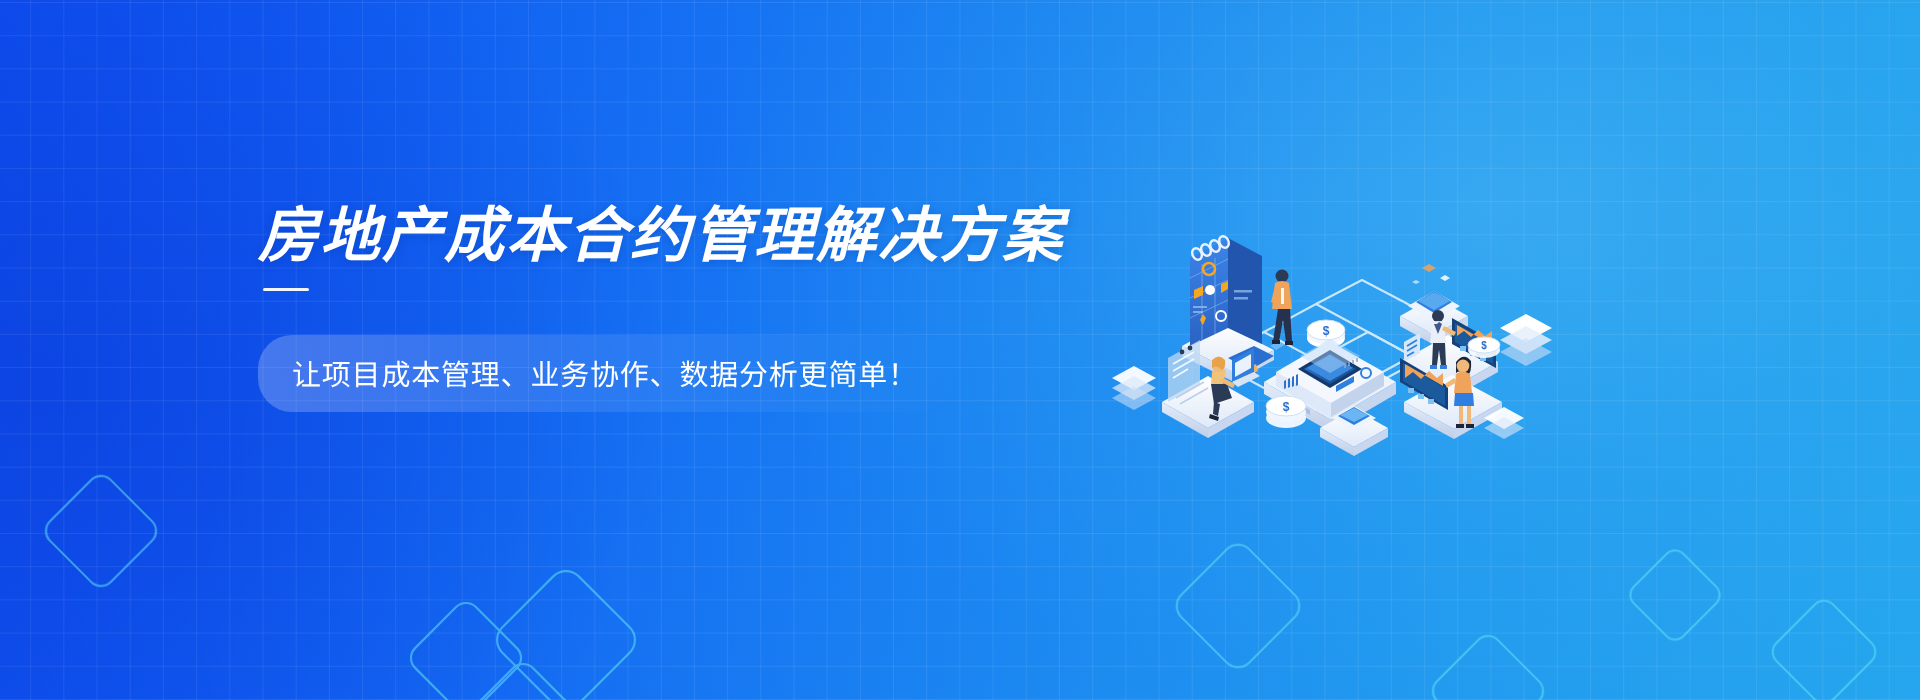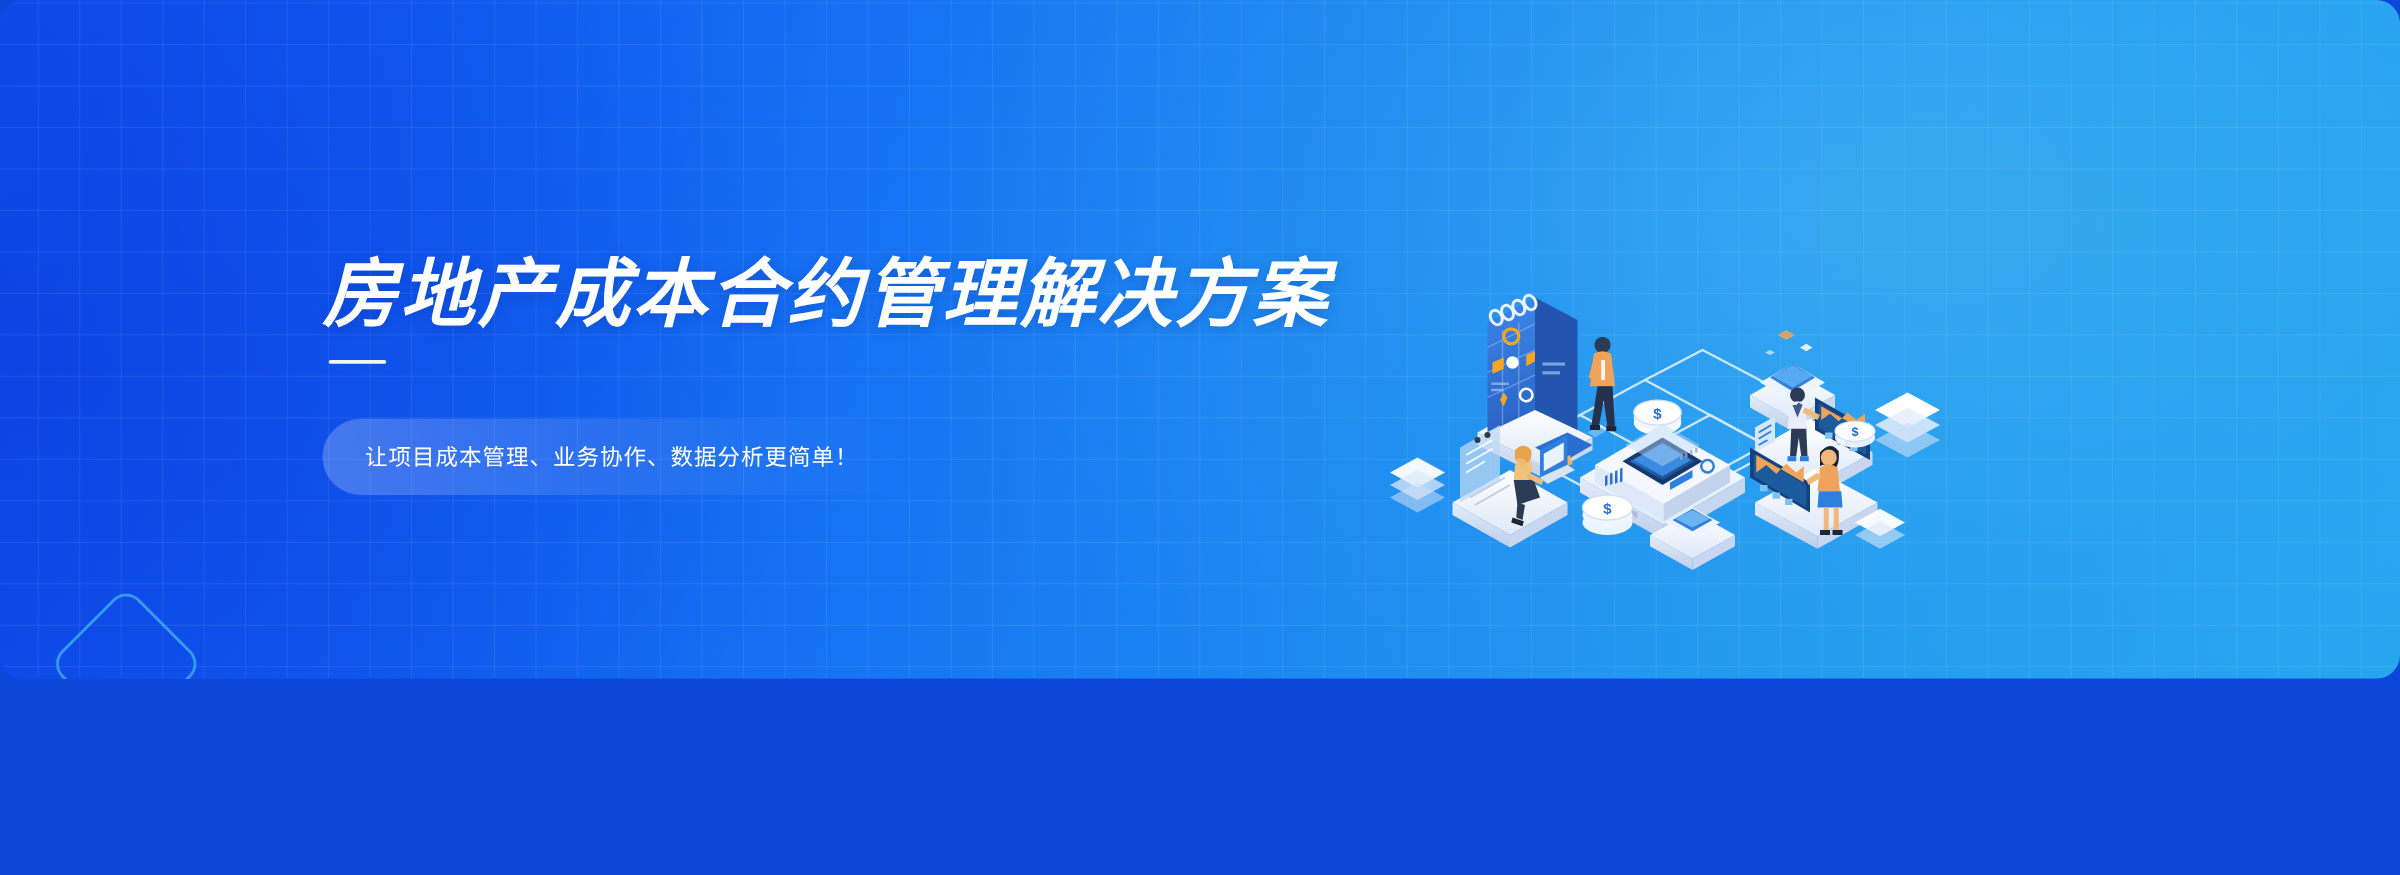--- a/index.html
+++ b/index.html
@@ -9,30 +9,29 @@
     background: #0d47d9;
   }
   body {
     font-family: "Liberation Sans", "DejaVu Sans", sans-serif;
   }
 
   
   .banner {
     position: relative;
     width: 1920px;
-    height: 543px;
+    height: 700px;
     overflow: hidden;
     background: linear-gradient(100deg,
                 #0e4ef0 0%,
                 #1059f2 14%,
                 #1570f3 34%,
                 #1b87f1 55%,
                 #2199ef 74%,
                 #26a6ee 100%);
-    border-radius: 19px;
   }
 
   
   .glow {
     position: absolute;
     inset: 0;
     background: radial-gradient(ellipse 1100px 700px at 78% 30%,
                 rgba(86, 190, 245, 0.42) 0%,
                 rgba(60, 170, 240, 0.18) 42%,
                 rgba(0, 0, 0, 0) 72%);
@@ -106,21 +105,21 @@
   }
   .pill {
     display: inline-block;
     margin: 44px 0 0 0;
     padding: 16px 32px 19px 34px;
     border-radius: 34px;
     background: linear-gradient(90deg,
                 rgba(255,255,255,0.23) 0%,
                 rgba(255,255,255,0.10) 48%,
                 rgba(255,255,255,0.0) 100%);
-    font-size: 18px;
+    font-size: 29px;
     color: #ffffff;
     letter-spacing: 0.8px;
     white-space: nowrap;
   }
 
   
   .illustration {
     position: absolute;
     right: 356px;
     top: 150px;

